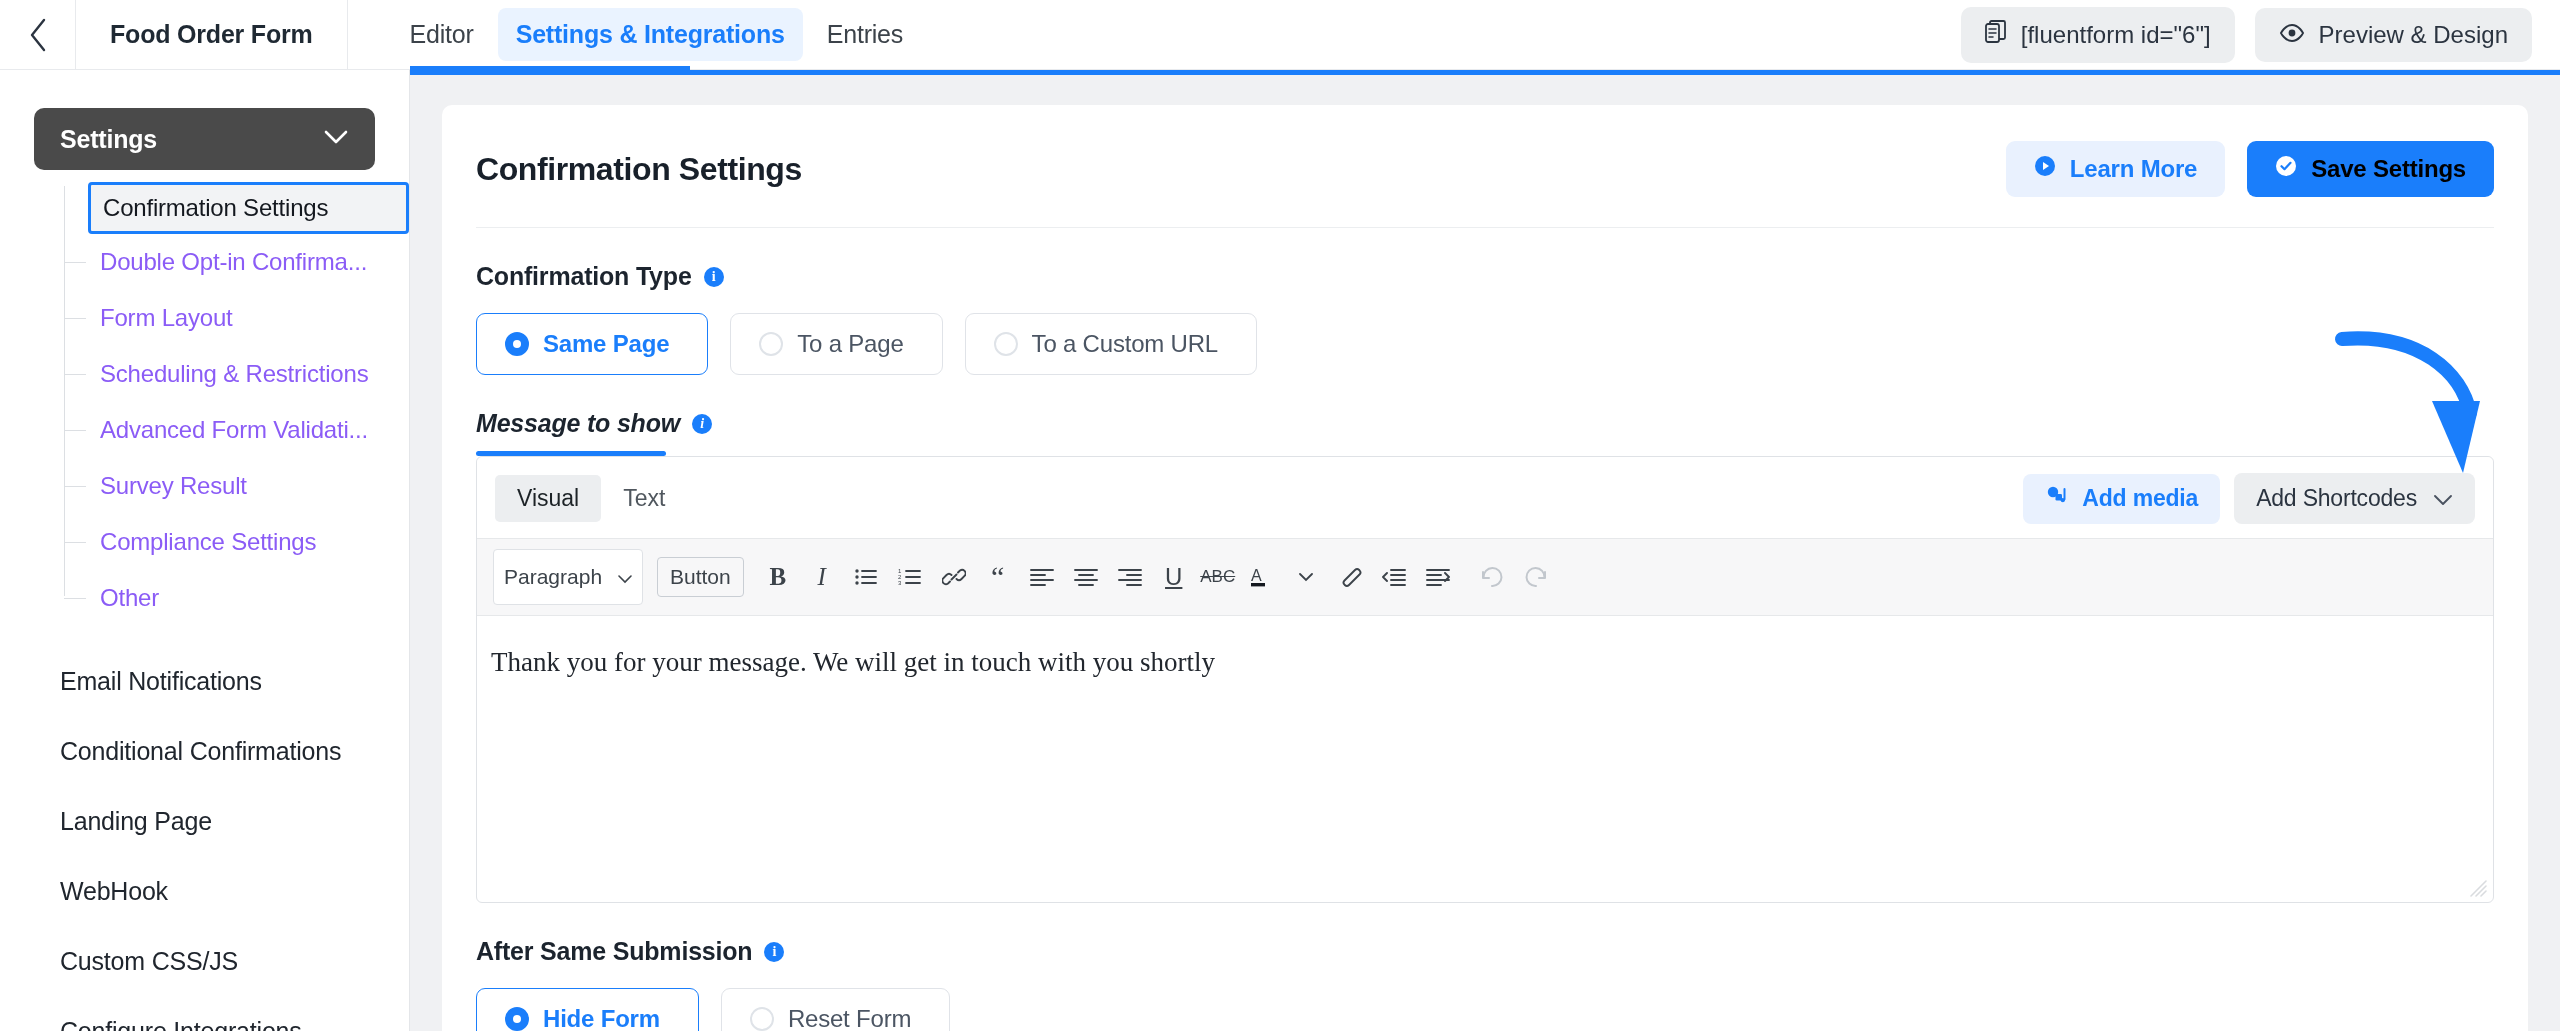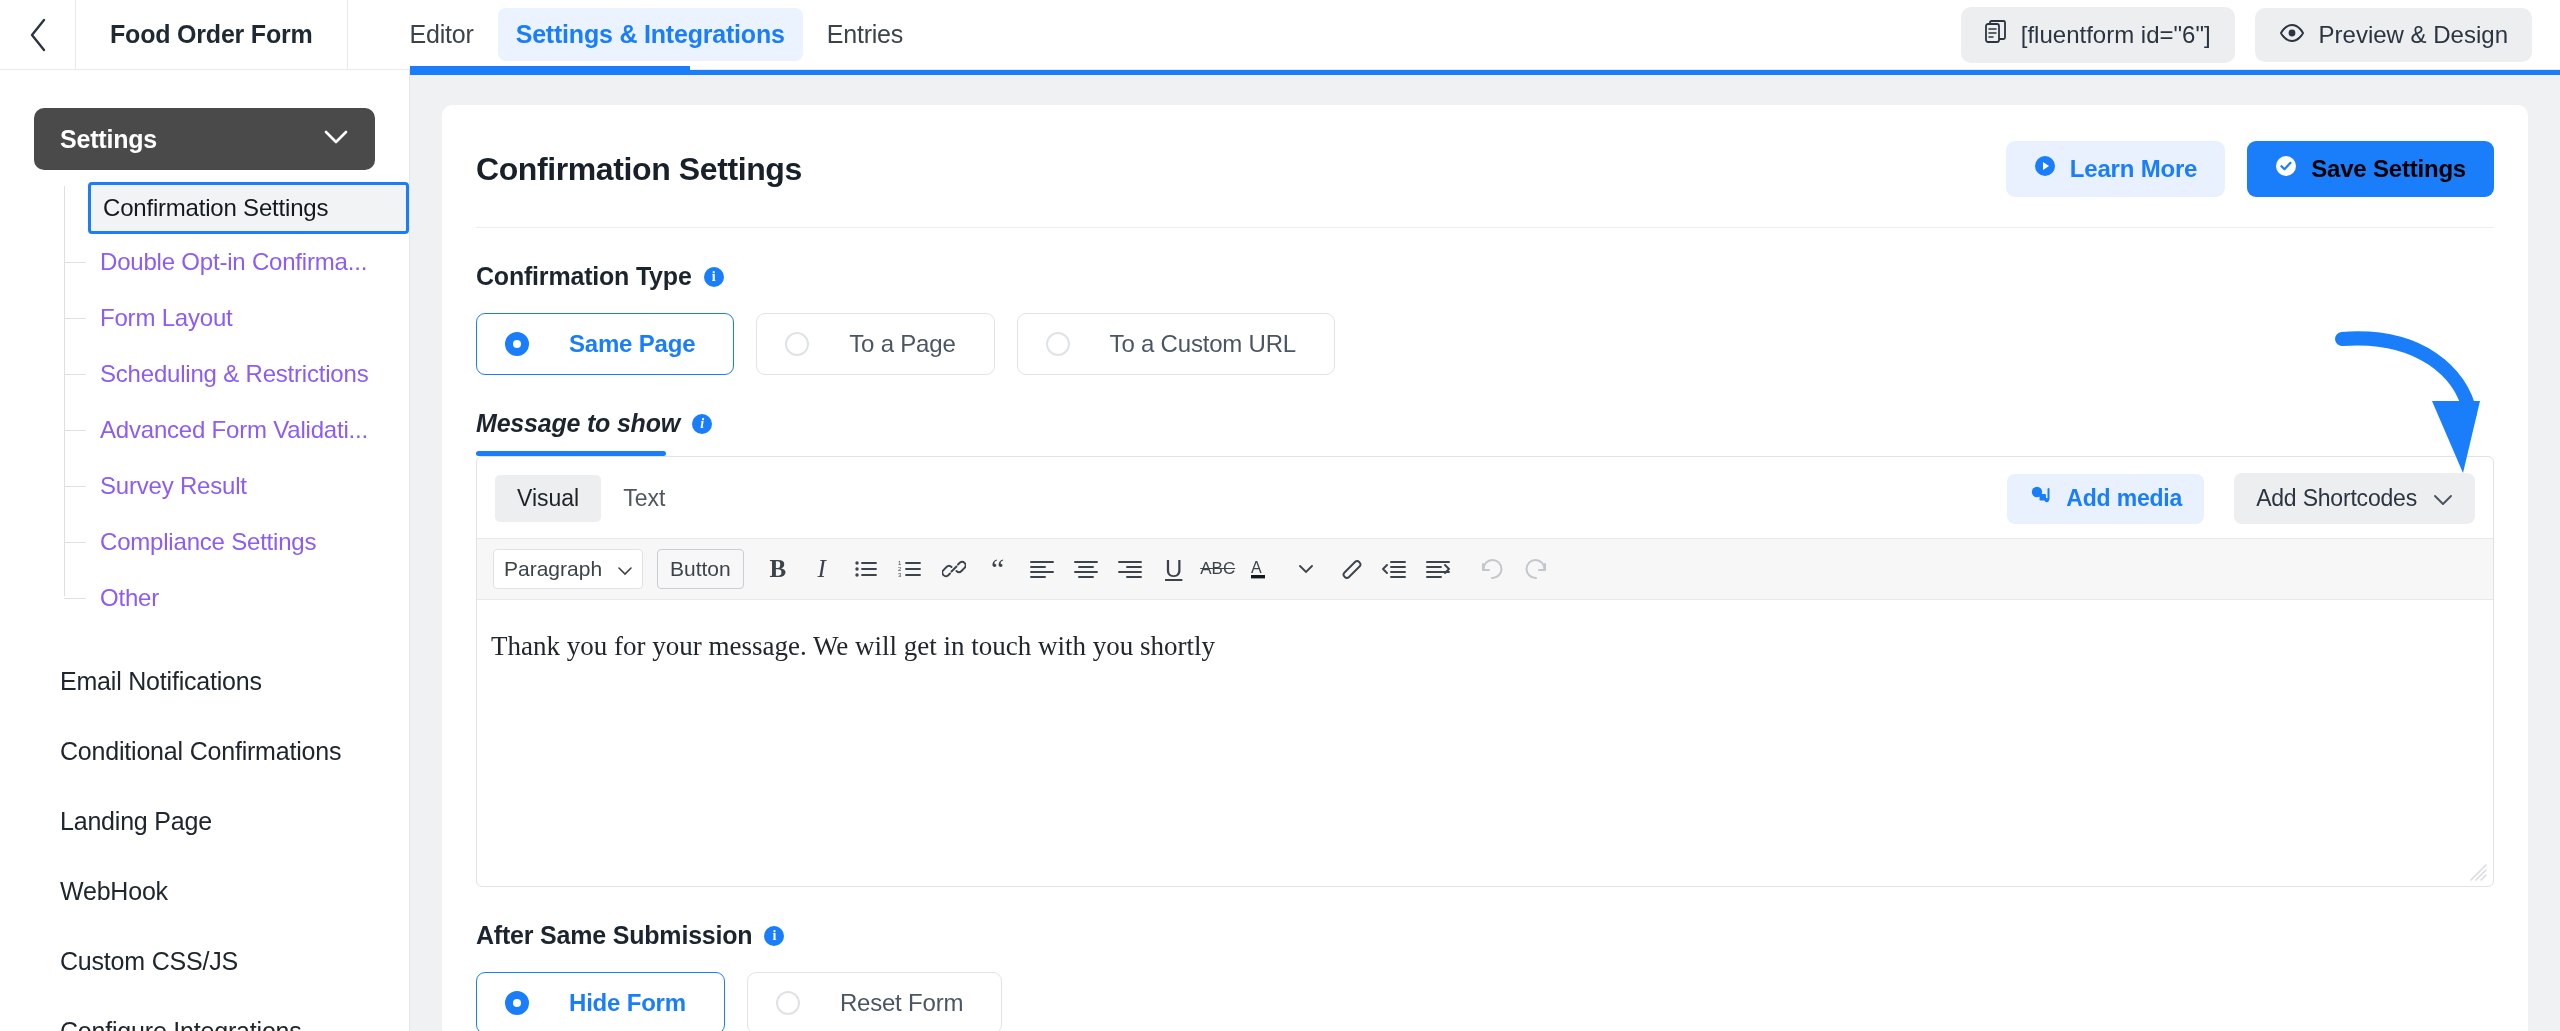--- a/index.html
+++ b/index.html
@@ -196,21 +196,21 @@
   .info-dot {
     width: 20px; height: 20px; border-radius: 50%;
     background: #1a7efb; color: #fff;
     font-size: 14px; font-weight: 700;
     display: inline-flex; align-items: center; justify-content: center;
     font-family: "Liberation Serif", serif;
   }
 
   .radio-row { display: flex; gap: 22px; margin-top: 22px; }
   .radio-pill {
-    display: flex; align-items: center; gap: 40px;
+    display: flex; align-items: center; gap: 14px;
     border: 1px solid #e0e3e8;
     border-radius: 9px;
     height: 62px;
     padding: 0 38px 0 28px;
     cursor: pointer;
     background: #fff;
   }
   .radio-pill.on { border-color: #1a7efb; }
   .radio-pill .rtext { font-size: 24px; color: #4b5563; letter-spacing: -0.2px; }
   .radio-pill.on .rtext { color: #1a7efb; font-weight: 700; }
@@ -238,21 +238,21 @@
     display: flex; align-items: center;
     padding: 16px 18px 0 18px;
     background: #fff;
     border-radius: 6px 6px 0 0;
   }
   .ed-tab {
     font-size: 23px; color: #50575e;
     padding: 10px 22px; border-radius: 5px; cursor: pointer;
   }
   .ed-tab.on { background: #eceef0; color: #1d2327; }
-  .editor-top-right { margin-left: auto; display: flex; align-items: center; gap: 30px; }
+  .editor-top-right { margin-left: auto; display: flex; align-items: center; gap: 14px; }
   .add-media {
     display: flex; align-items: center; gap: 13px;
     background: #e9f1fe; color: #1a7efb;
     font-size: 23px; font-weight: 700;
     border-radius: 8px; padding: 11px 22px; cursor: pointer;
     letter-spacing: -0.2px;
   }
   .add-short {
     display: flex; align-items: center; gap: 16px;
     background: #eceef0; color: #2b3440;
@@ -263,21 +263,21 @@
     display: flex; align-items: center; gap: 4px;
     background: #f7f7f8;
     border-top: 1px solid #e6e8ea;
     border-bottom: 1px solid #e6e8ea;
     padding: 10px 16px;
     margin-top: 14px;
   }
   .para-select {
     display: flex; align-items: center; justify-content: space-between;
     background: #fff; border: 1px solid #dfe2e6; border-radius: 4px;
-    width: 150px; height: 40px; padding: 0 10px;
+    width: 150px; height: 56px; padding: 0 10px;
     font-size: 21px; color: #3c434a; cursor: pointer; margin-right: 10px;
   }
   .tb-btn {
     height: 40px; min-width: 40px;
     display: flex; align-items: center; justify-content: center;
     color: #3c434a; cursor: pointer; border-radius: 4px;
     font-size: 23px;
   }
   .tb-btn.boxed {
     border: 1px solid #c9ced4; border-radius: 4px;

